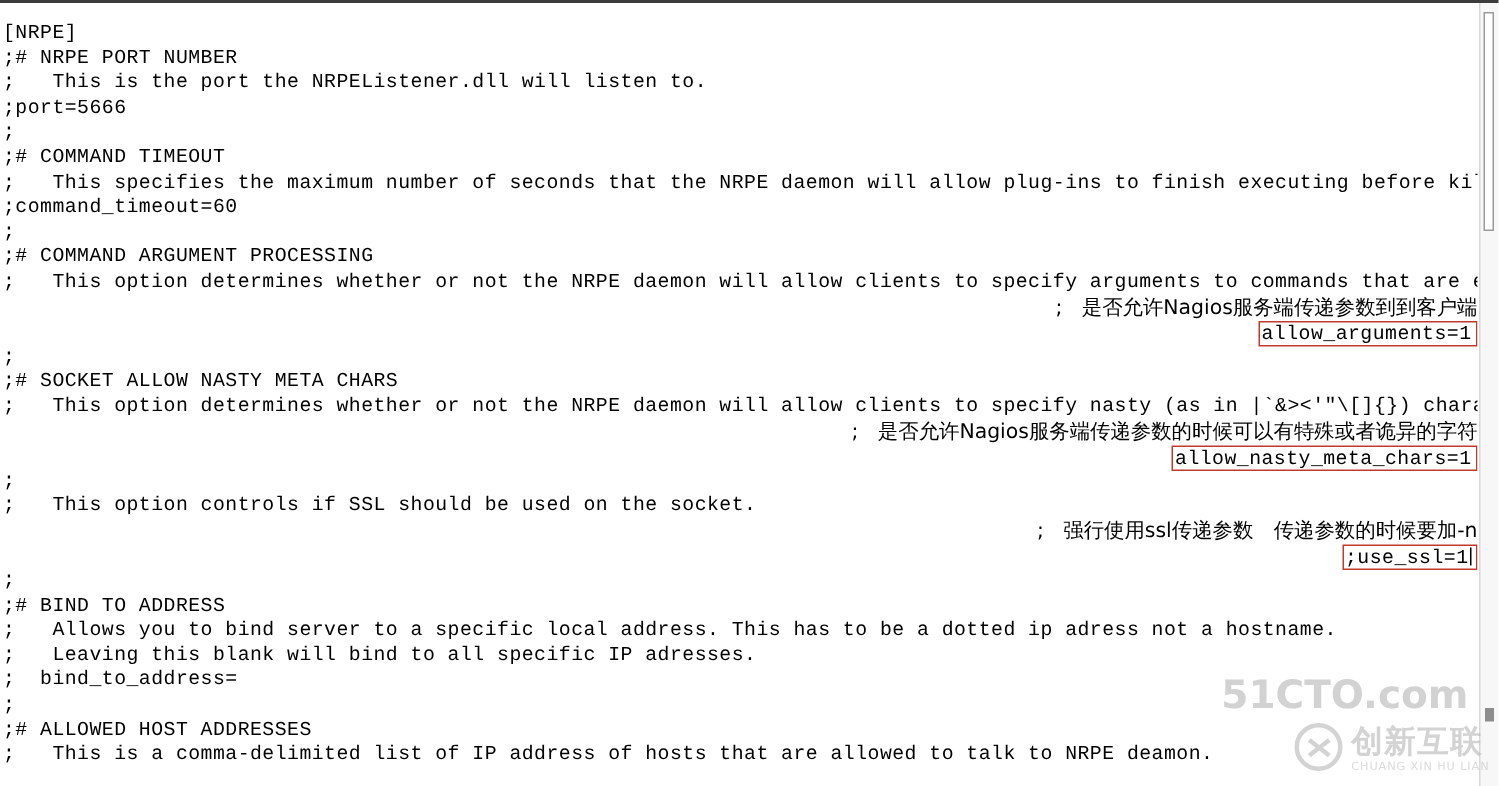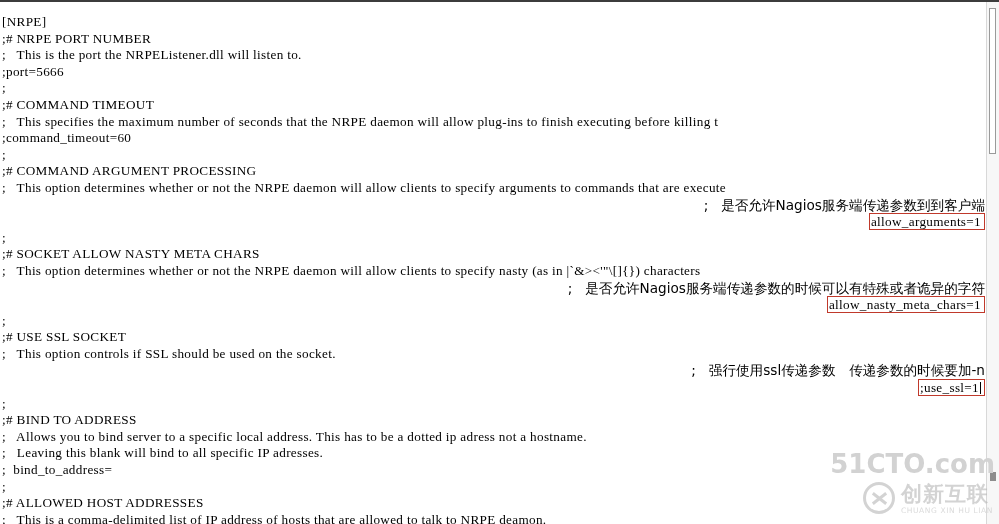--- a/index.html
+++ b/index.html
@@ -32,21 +32,21 @@
     bottom: 0;
     overflow: hidden;
     white-space: nowrap;
   }
 
   .code-line {
     position: relative;
     height: 16.6px;
     line-height: 16.6px;
     font-size: 13.2px;
-    font-family: Liberation Serif, serif;
+    font-family: Liberation Mono, monospace;
     color: #000000;
     white-space: pre;
     letter-spacing: 0.32px;
     padding-left: 2px;
     box-sizing: border-box;
   }
 
   
   .code-line.cjk {
     font-family: "DejaVu Sans", "Liberation Sans", sans-serif;
@@ -107,21 +107,21 @@
     left: 3px;
     width: 6px;
     height: 9px;
     background: #8d8d8d;
   }
   .scroll-mark.lower { top: 470px; }
 
   
   .watermark-text {
     position: absolute;
-    right: 4px;
+    right: 20px;
     top: 447px;
     font-family: "DejaVu Sans", "Liberation Sans", sans-serif;
     font-size: 26px;
     font-weight: bold;
     color: #d2d2d2;
     letter-spacing: 0px;
     user-select: none;
   }
   .watermark-logo {
     position: absolute;
@@ -200,21 +200,20 @@
     <div class="code-line">;</div>
     <div class="code-line">;# SOCKET ALLOW NASTY META CHARS</div>
     <div class="code-line">;   This option determines whether or not the NRPE daemon will allow clients to specify nasty (as in |`&amp;&gt;&lt;'"\[]{}) characters</div>
     <div class="code-line cjk">;   是否允许Nagios服务端传递参数的时候可以有特殊或者诡异的字符</div>
 
     <div class="boxed-row">
       <span class="code-line boxed">allow_nasty_meta_chars=1</span>
     </div>
 
     <div class="code-line">;</div>
-    <div class="code-line">;# USE SSL SOCKET</div>
     <div class="code-line">;   This option controls if SSL should be used on the socket.</div>
     <div class="code-line cjk">;   强行使用ssl传递参数　传递参数的时候要加-n</div>
 
     <div class="boxed-row">
       <span class="code-line boxed"><span>;use_ssl=1</span><span class="caret"></span></span>
     </div>
 
     <div class="code-line">;</div>
     <div class="code-line">;# BIND TO ADDRESS</div>
     <div class="code-line">;   Allows you to bind server to a specific local address. This has to be a dotted ip adress not a hostname.</div>

